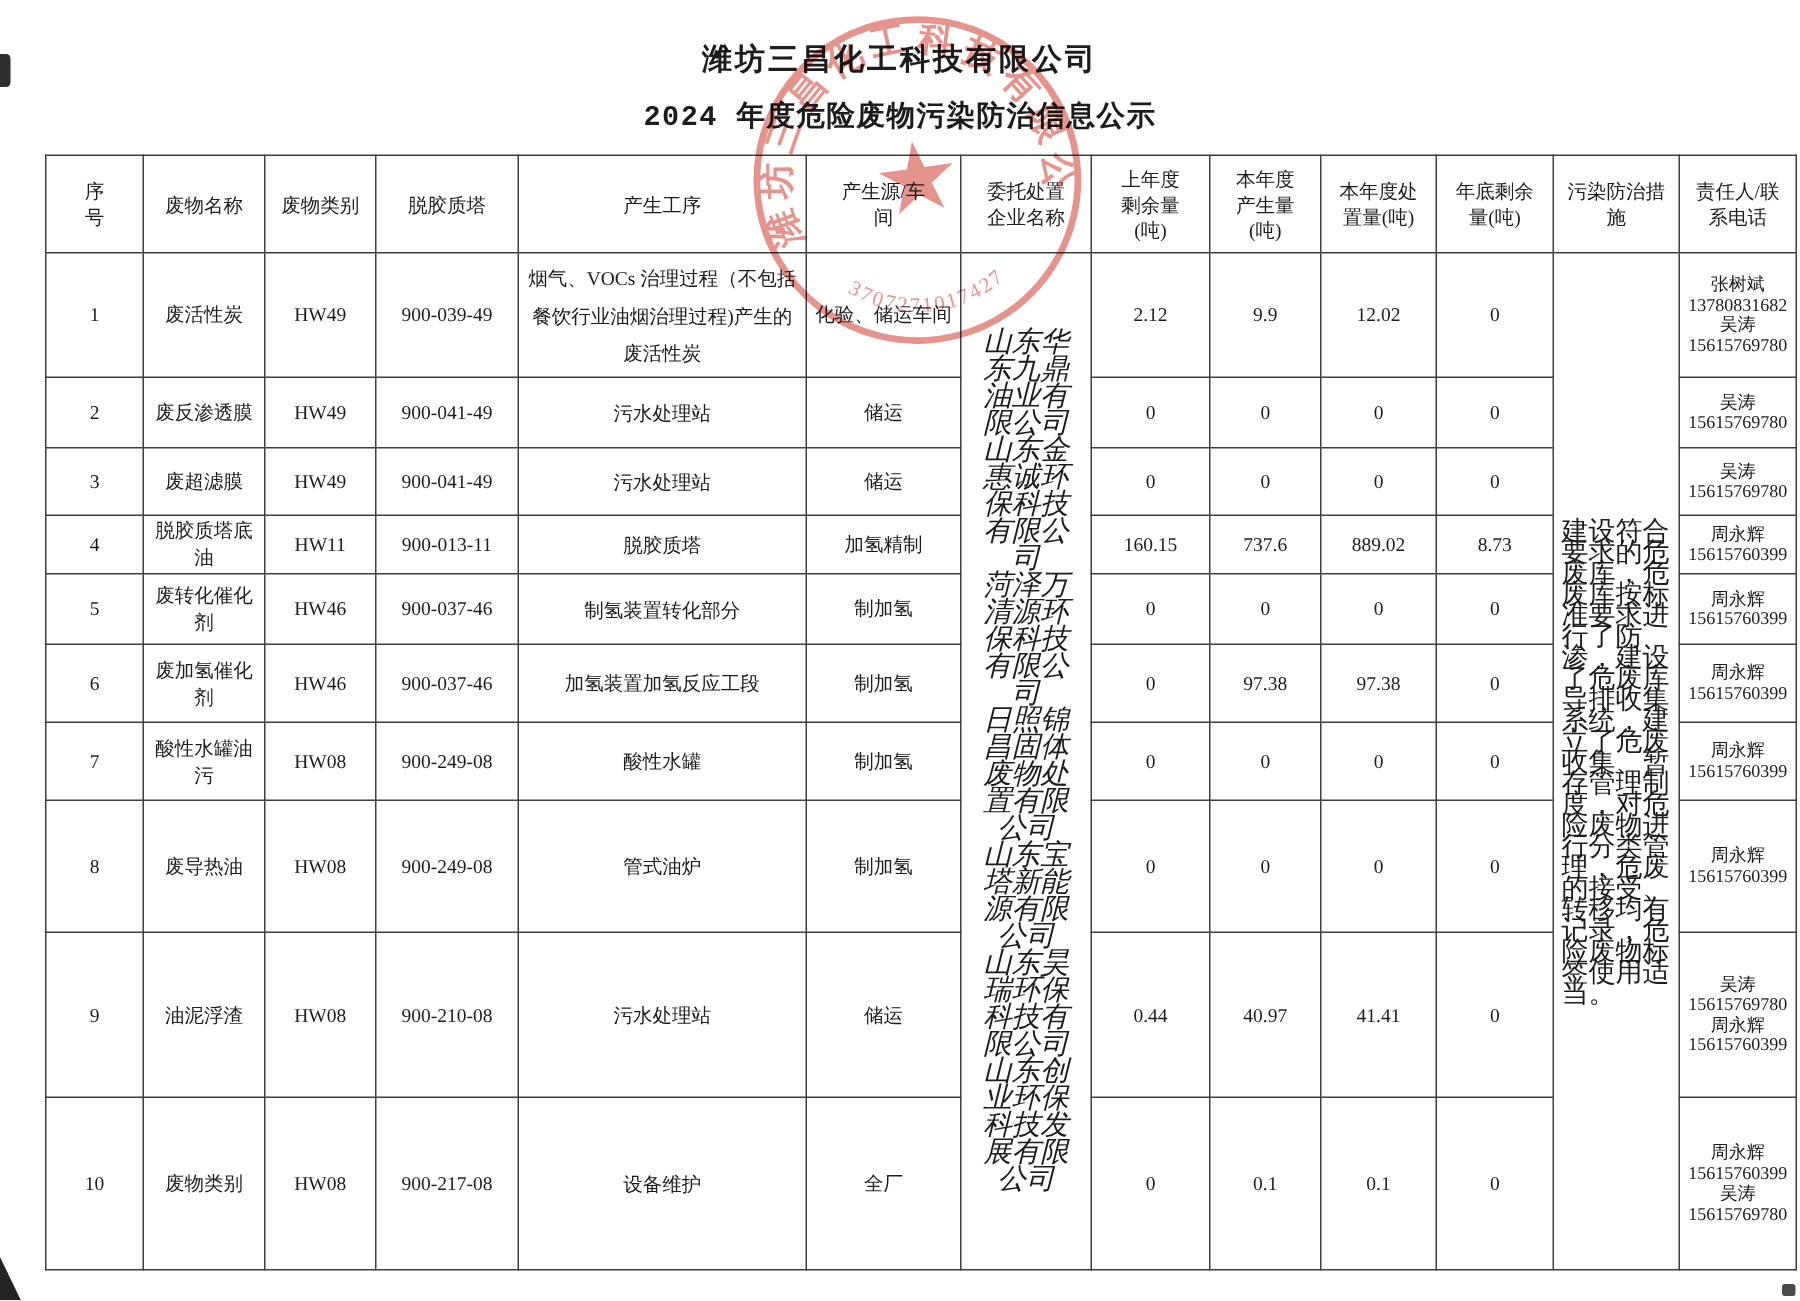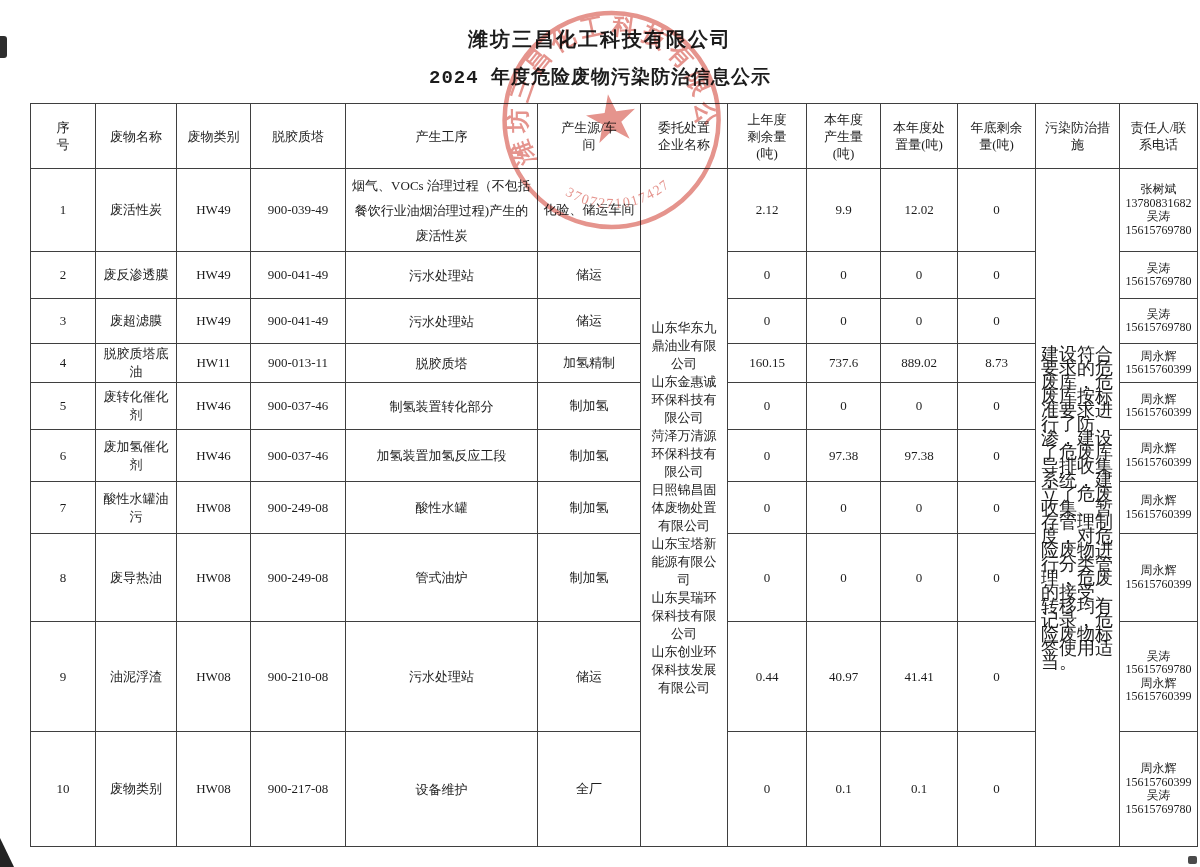--- a/index.html
+++ b/index.html
@@ -23,21 +23,21 @@
   .waste-table th, .waste-table td {
     border:1px solid #3f3f3f; text-align:center; vertical-align:middle;
     font-weight:normal; font-size:13px; padding:1px 2px; overflow:hidden;
     word-wrap:break-word;
   }
   .waste-table th span { display:inline-block; line-height:17px; }
   .hw15 { width:1.5em; } .hw34 { width:3.4em; } .hw44 { width:4.4em; }
   .hw45 { width:4.5em;text-align:center; } .hw48 { width:4.8em; } .hw54 { width:5.4em; }
   td.process { line-height:25px; padding:1px 6px;margin-top:40px; }
   td.companies {
-    white-space:pre-line; line-height:18px; padding:0 6px; font-size:13px;
+    white-space:pre-line; line-height:18px; padding:0 6px; font-size:19px;font-style:italic;
   }
   td.measures {
     line-height:14px; padding:0 5px; font-size:18px; text-align:left;
   }
   .contact {
     white-space:pre-line; line-height:13.5px; font-size:12px;
     word-break:break-all;
   }
   .clip { max-height:76px; overflow:hidden; }
   .stamp {

